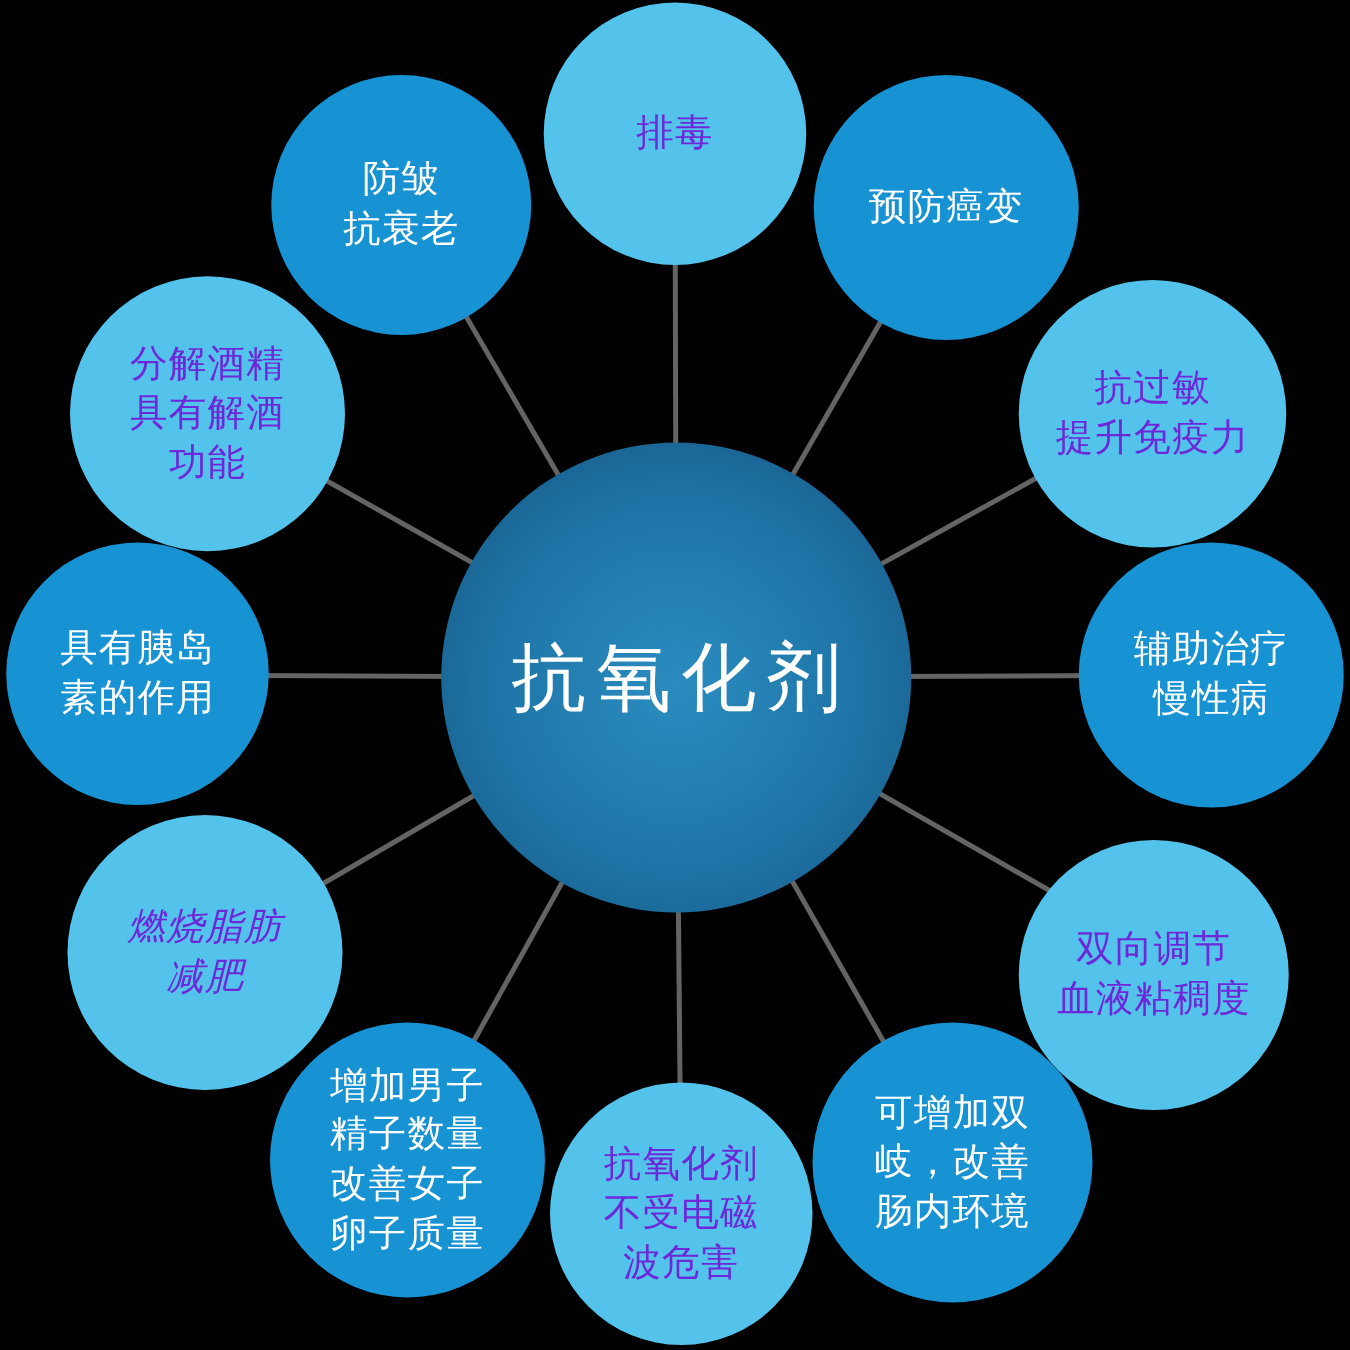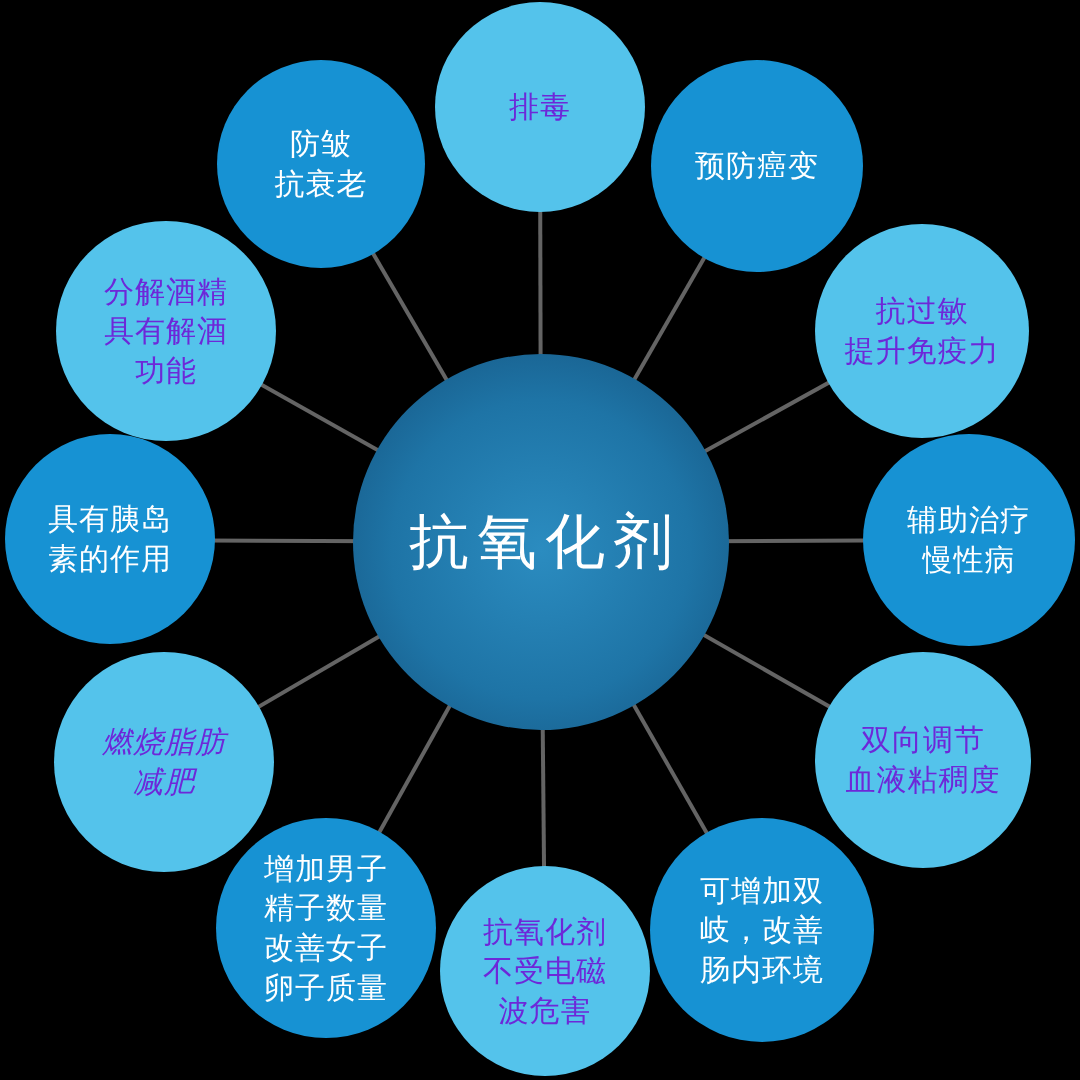--- a/index.html
+++ b/index.html
@@ -40,21 +40,21 @@
   .light { background: #54c3eb; }
   .light .label { color: #6d28d9; }
   .dark { background: #1792d3; }
   .dark .label { color: #ffffff; }
 
   
   .n0  { left: 435px; top: 2px;   width: 210px; height: 210px; }
   .n1  { left: 651px; top: 60px;  width: 212px; height: 212px; }
   .n2  { left: 815px; top: 224px; width: 214px; height: 214px; }
   .n3  { left: 863px; top: 434px; width: 212px; height: 212px; }
-  .n4  { left: 815px; top: 652px; width: 216px; height: 216px; }
+  .n4  { left: 815px; top: 672px; width: 216px; height: 216px; }
   .n5  { left: 650px; top: 818px; width: 224px; height: 224px; text-align: center; }
   .n6  { left: 440px; top: 866px; width: 210px; height: 210px; }
   .n7  { left: 216px; top: 818px; width: 220px; height: 220px; }
   .n8  { left: 54px;  top: 652px; width: 220px; height: 220px; font-style: italic; }
   .n9  { left: 5px;   top: 434px; width: 210px; height: 210px; }
   .n10 { left: 56px;  top: 221px; width: 220px; height: 220px; }
   .n11 { left: 217px; top: 60px;  width: 208px; height: 208px; }
 
   .center-node {
     position: absolute;

